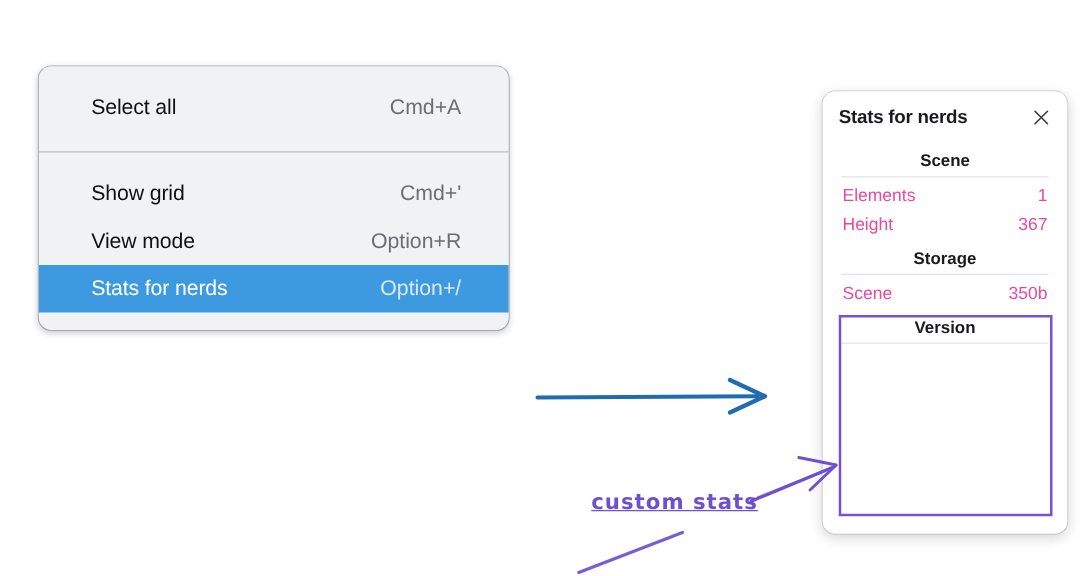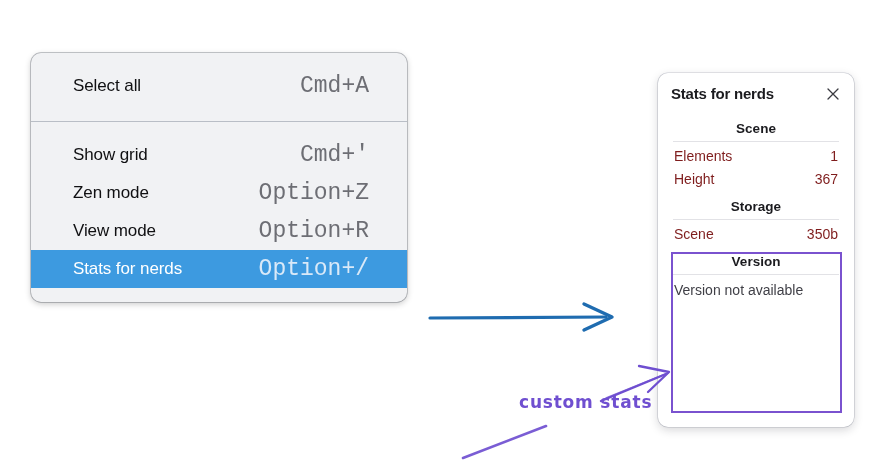--- a/index.html
+++ b/index.html
@@ -56,24 +56,23 @@
     box-sizing: border-box;
     cursor: default;
   }
   .menu-item .label {
     font-size: 17px;
     color: #101012;
     letter-spacing: -0.1px;
     white-space: nowrap;
   }
   .menu-item .shortcut {
-    font-size: 23px;
+    font-size: 17px;
     color: #6d6e74;
     white-space: nowrap;
-    font-family: Liberation Mono, monospace;
   }
   .menu-item.selected {
     background: #3d9ae0;
   }
   .menu-item.selected .label {
     color: #ffffff;
   }
   .menu-item.selected .shortcut {
     color: #d9e9f8;
     margin-left: 48px;
@@ -127,21 +126,21 @@
   .hr {
     height: 1px;
     background: #e2e2e6;
     margin: 0 2px 2px 2px;
   }
   .stat-row {
     display: flex;
     align-items: center;
     justify-content: space-between;
     font-size: 14px;
-    color: #7f1d1d;
+    color: #ec4899;
     padding: 3.5px 3px 3.5px 3px;
   }
   .stat-row .k { white-space: nowrap; }
   .stat-row .v { white-space: nowrap; }
   .full-row {
     font-size: 14px;
     color: #3f3f46;
     padding: 5px 3px 3px 3px;
     white-space: nowrap;
   }
@@ -160,28 +159,29 @@
 
   
   #annotations {
     position: absolute;
     left: 0; top: 0;
     width: 873px; height: 461px;
     pointer-events: none;
   }
   #handwritten-label {
     position: absolute;
-    left: 519px;
+    left: 473px;
     top: 392px;
     font-family: "DejaVu Sans", sans-serif;
     font-size: 17px;
     font-weight: bold;
     color: #6f4fd0;
     letter-spacing: 0.8px;
     white-space: nowrap;
+    text-decoration: underline;
   }
 </style>
 </head>
 <body>
 
 <div id="canvas">
 
   <div id="context-menu">
 
     <div class="menu-group group-top">
@@ -190,24 +190,20 @@
         <span class="shortcut">Cmd+A</span>
       </div>
     </div>
 
     <div class="menu-divider"></div>
 
     <div class="menu-group group-bottom">
       <div class="menu-item">
         <span class="label">Show grid</span>
         <span class="shortcut">Cmd+'</span>
-      </div>
-      <div class="menu-item">
-        <span class="label">Zen mode</span>
-        <span class="shortcut">Option+Z</span>
       </div>
       <div class="menu-item">
         <span class="label">View mode</span>
         <span class="shortcut">Option+R</span>
       </div>
       <div class="menu-item selected">
         <span class="label">Stats for nerds</span>
         <span class="shortcut">Option+/</span>
       </div>
       <div class="menu-spacer"></div>
@@ -239,21 +235,20 @@
 
     <div class="section-heading" style="padding-top:9px;">Storage</div>
     <div class="hr"></div>
     <div class="stat-row">
       <span class="k">Scene</span>
       <span class="v">350b</span>
     </div>
 
     <div class="section-heading" style="padding-top:9px;">Version</div>
     <div class="hr"></div>
-    <div class="full-row">Version not available</div>
 
   </div>
 
   <div id="custom-stats-box"></div>
 
   <svg id="annotations" viewBox="0 0 873 461">
 
     <g>
       <path d="M430 318 L606 317" stroke="#1f6cb0" stroke-width="3.2" fill="none" stroke-linecap="round"></path>
       <path d="M584 304 L612 317 L584 330" stroke="#1f6cb0" stroke-width="3.4" fill="none" stroke-linecap="round" stroke-linejoin="round"></path>

